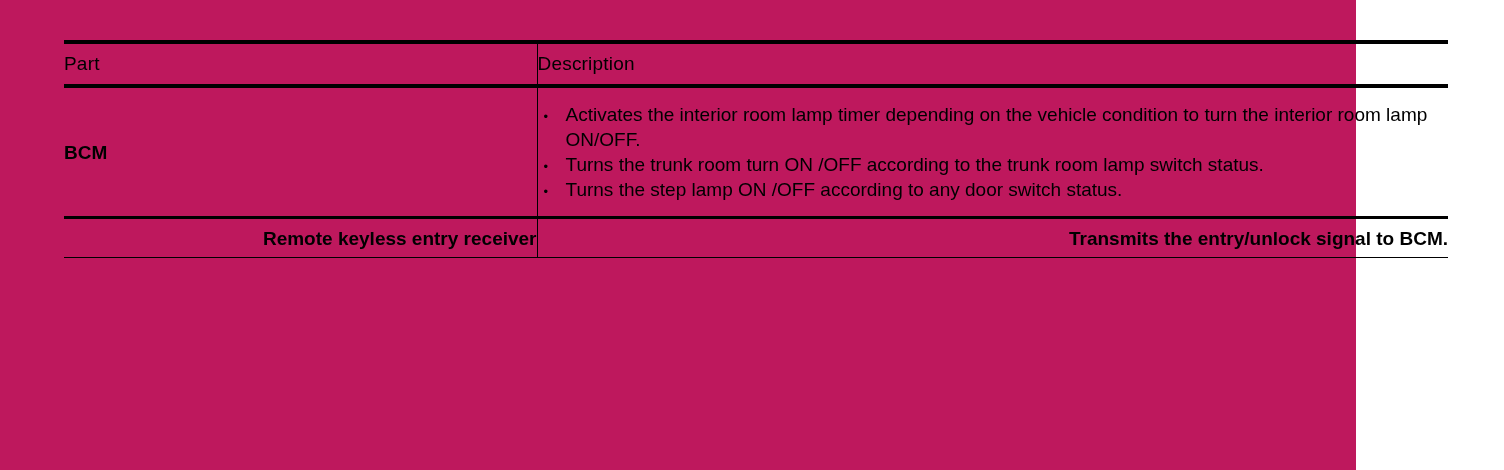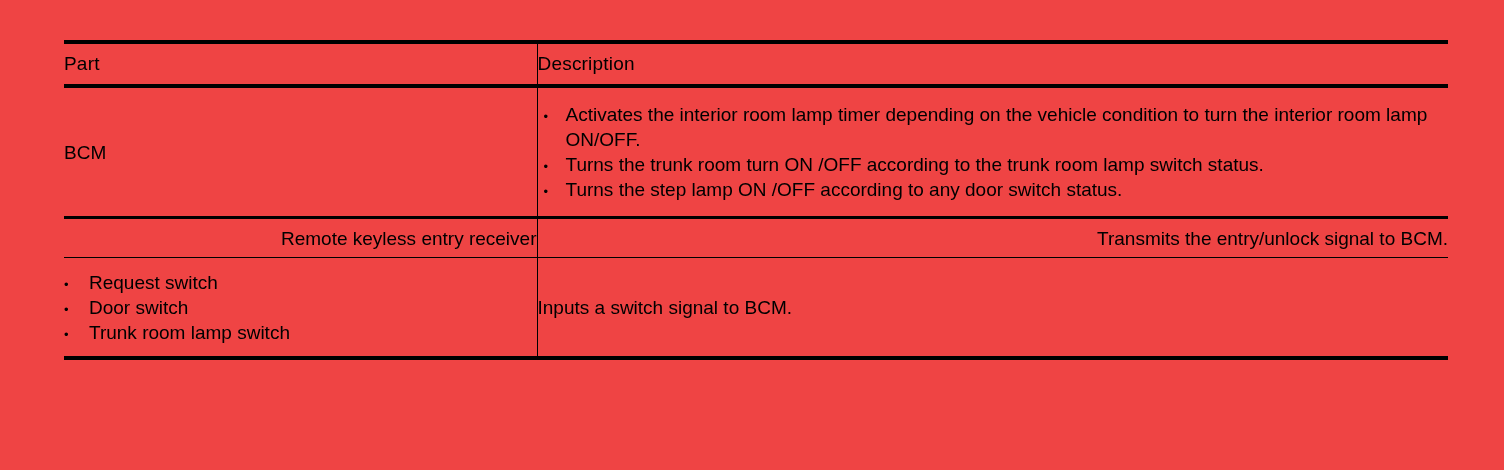--- a/index.html
+++ b/index.html
@@ -10,23 +10,23 @@
   body {
     width: 1504px;
     height: 470px;
     font-family: "Liberation Sans", sans-serif;
     color: #000000;
     overflow: hidden;
   }
 
   .page {
     position: relative;
-    width: 1504px;
+    width: 1356px;
     height: 470px;
-    background: #ef4444;
+    background: #be185d;
   }
 
   
   .spec-table {
     position: absolute;
     left: 64px;
     top: 40px;
     width: 1384px;
     border-collapse: collapse;
     table-layout: fixed;
@@ -106,21 +106,21 @@
     position: absolute;
     left: 6px;
     top: 0;
     font-size: 13px;
     line-height: 29px;
   }
   
   .cell-part ul.blist > li { padding-left: 25px; }
   .cell-part ul.blist > li::before { left: 0px; }
 
-  .plain-line { line-height: 29px; }
+  .plain-line { line-height: 29px; font-weight: bold; }
 </style>
 </head>
 <body>
 
 <div class="page">
 
   <table class="spec-table">
     <colgroup>
       <col class="col-part">
       <col class="col-desc">
@@ -151,29 +151,17 @@
       <tr class="row-rke">
         <td class="cell-part rule-thin vdiv">
           <div class="plain-line">Remote keyless entry receiver</div>
         </td>
         <td class="cell-desc rule-thin">
           <div class="plain-line">Transmits the entry/unlock signal to BCM.</div>
         </td>
       </tr>
 
 
-      <tr class="row-req">
-        <td class="cell-part rule-bottom vdiv">
-          <ul class="blist">
-            <li>Request switch</li>
-            <li>Door switch</li>
-            <li>Trunk room lamp switch</li>
-          </ul>
-        </td>
-        <td class="cell-desc rule-bottom">
-          <div class="plain-line">Inputs a switch signal to BCM.</div>
-        </td>
-      </tr>
 
     </tbody>
   </table>
 
 </div>
 
 </body></html>

